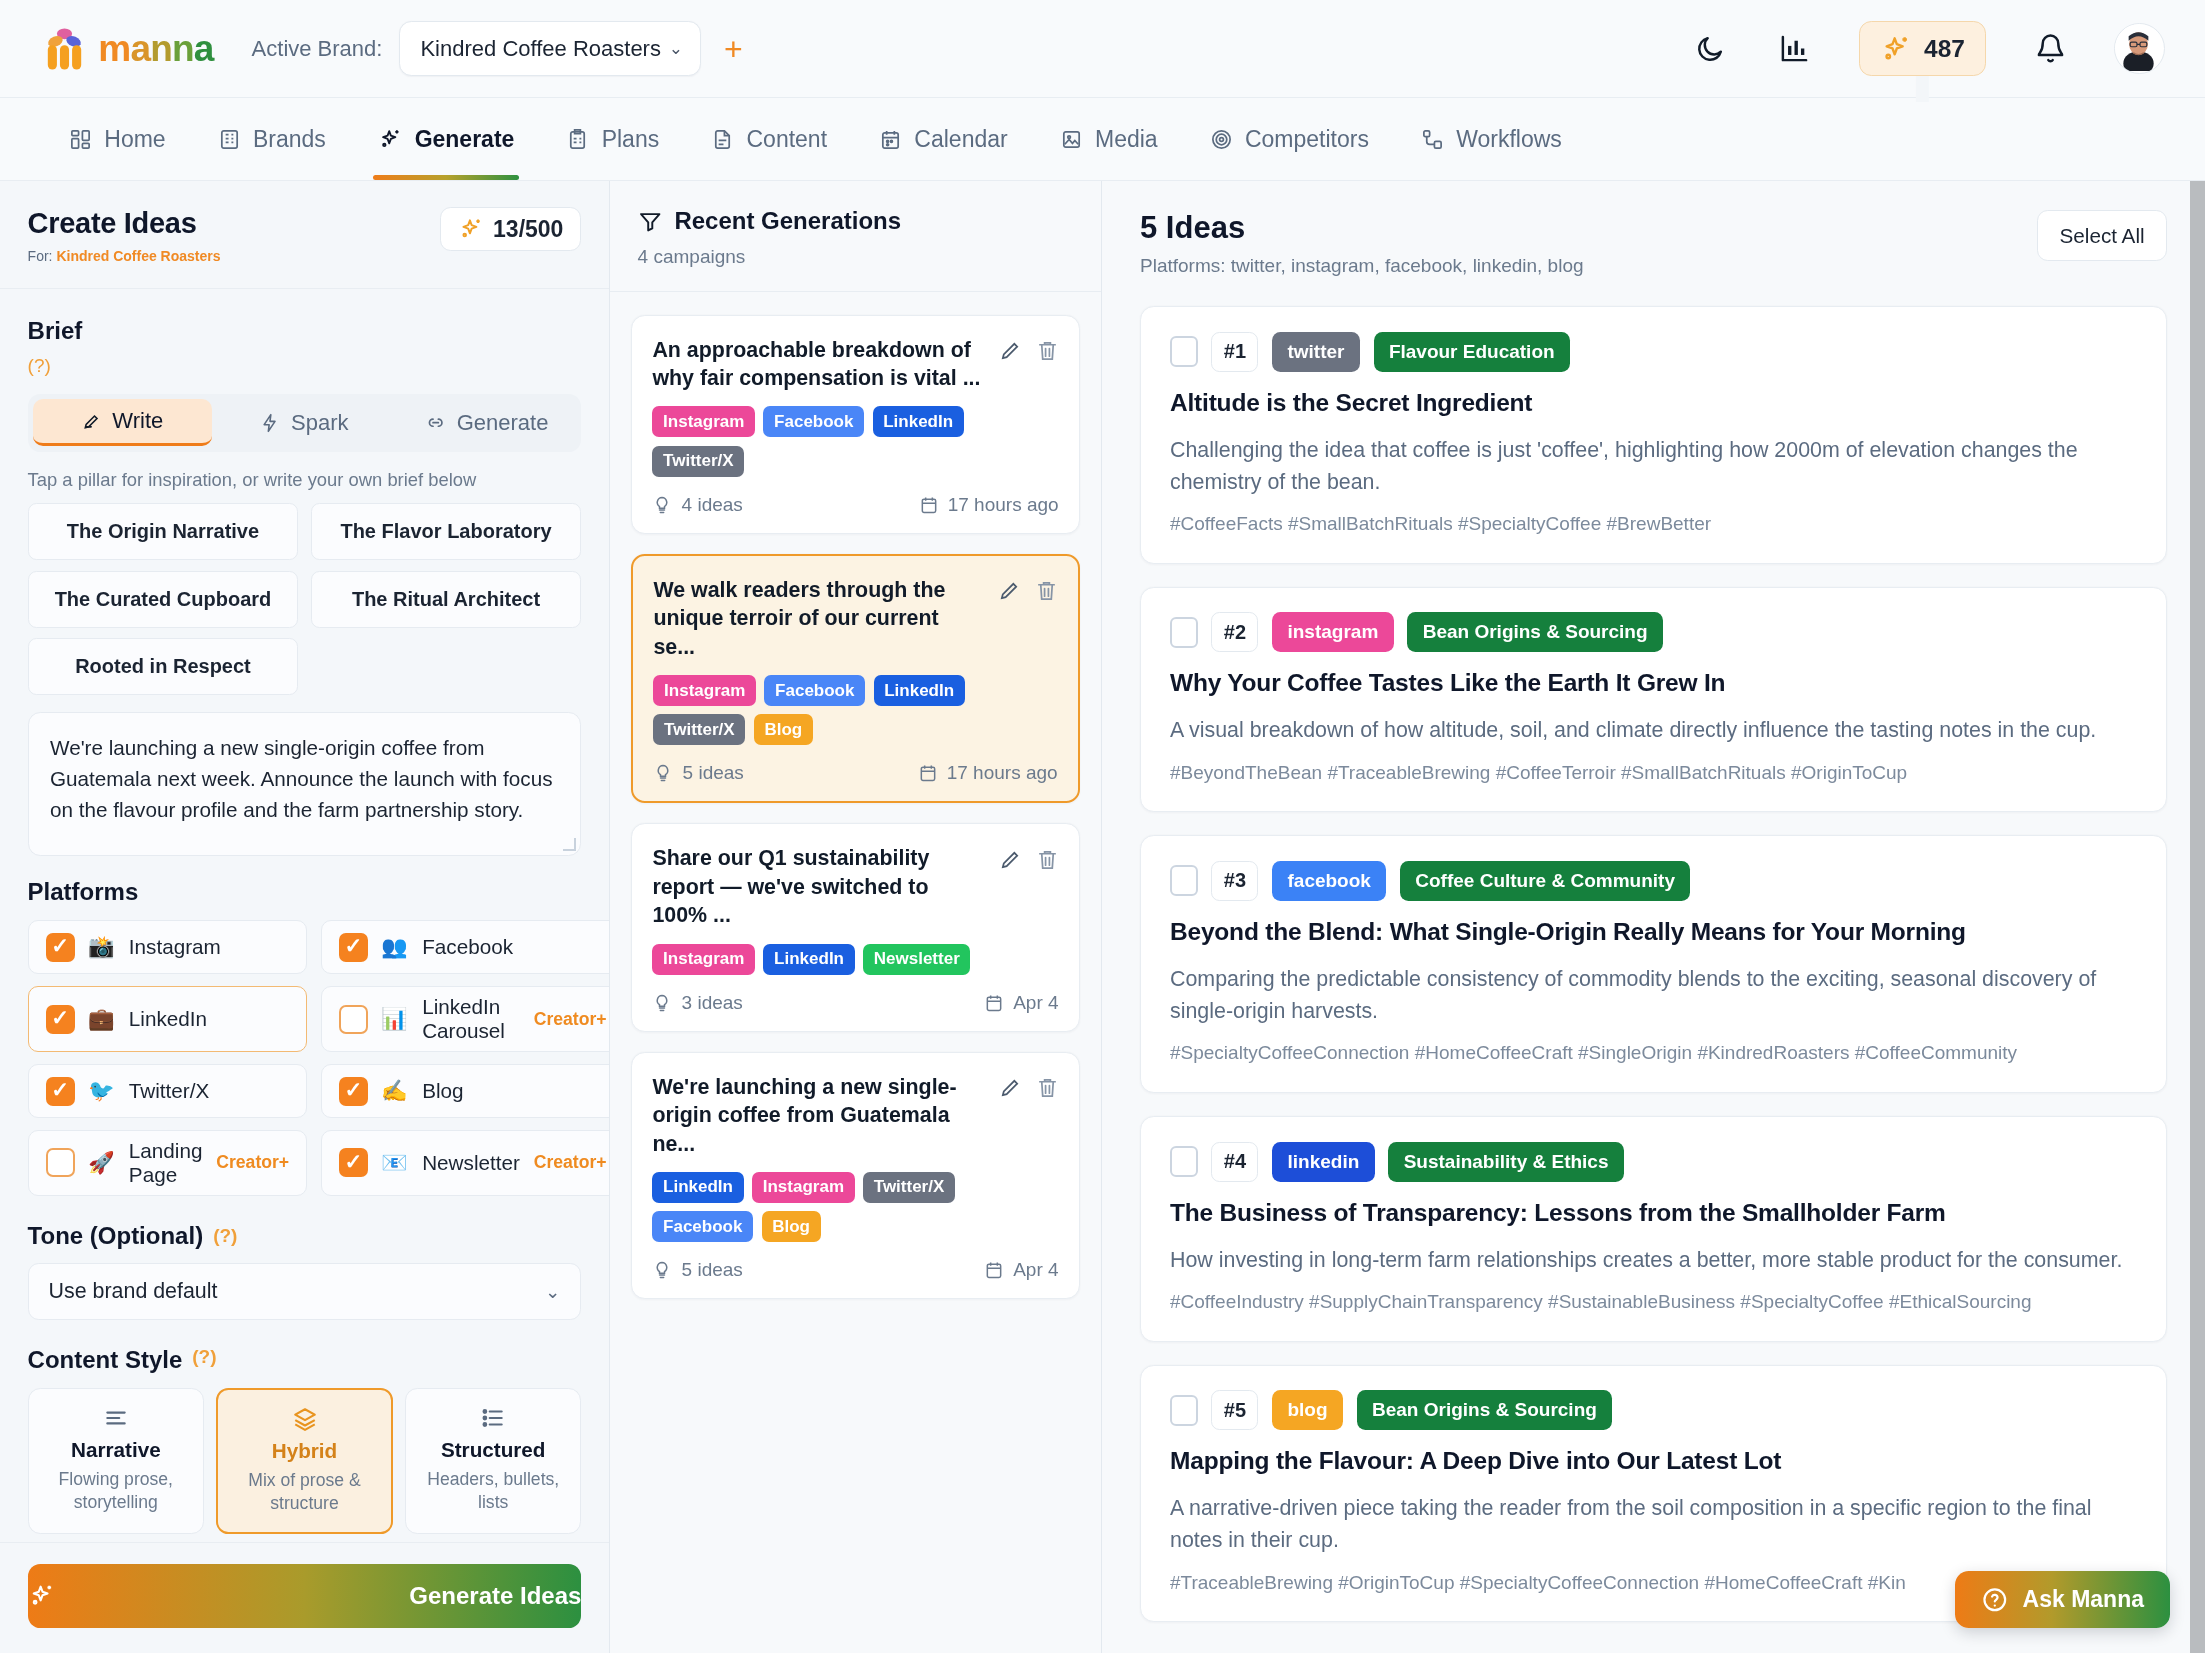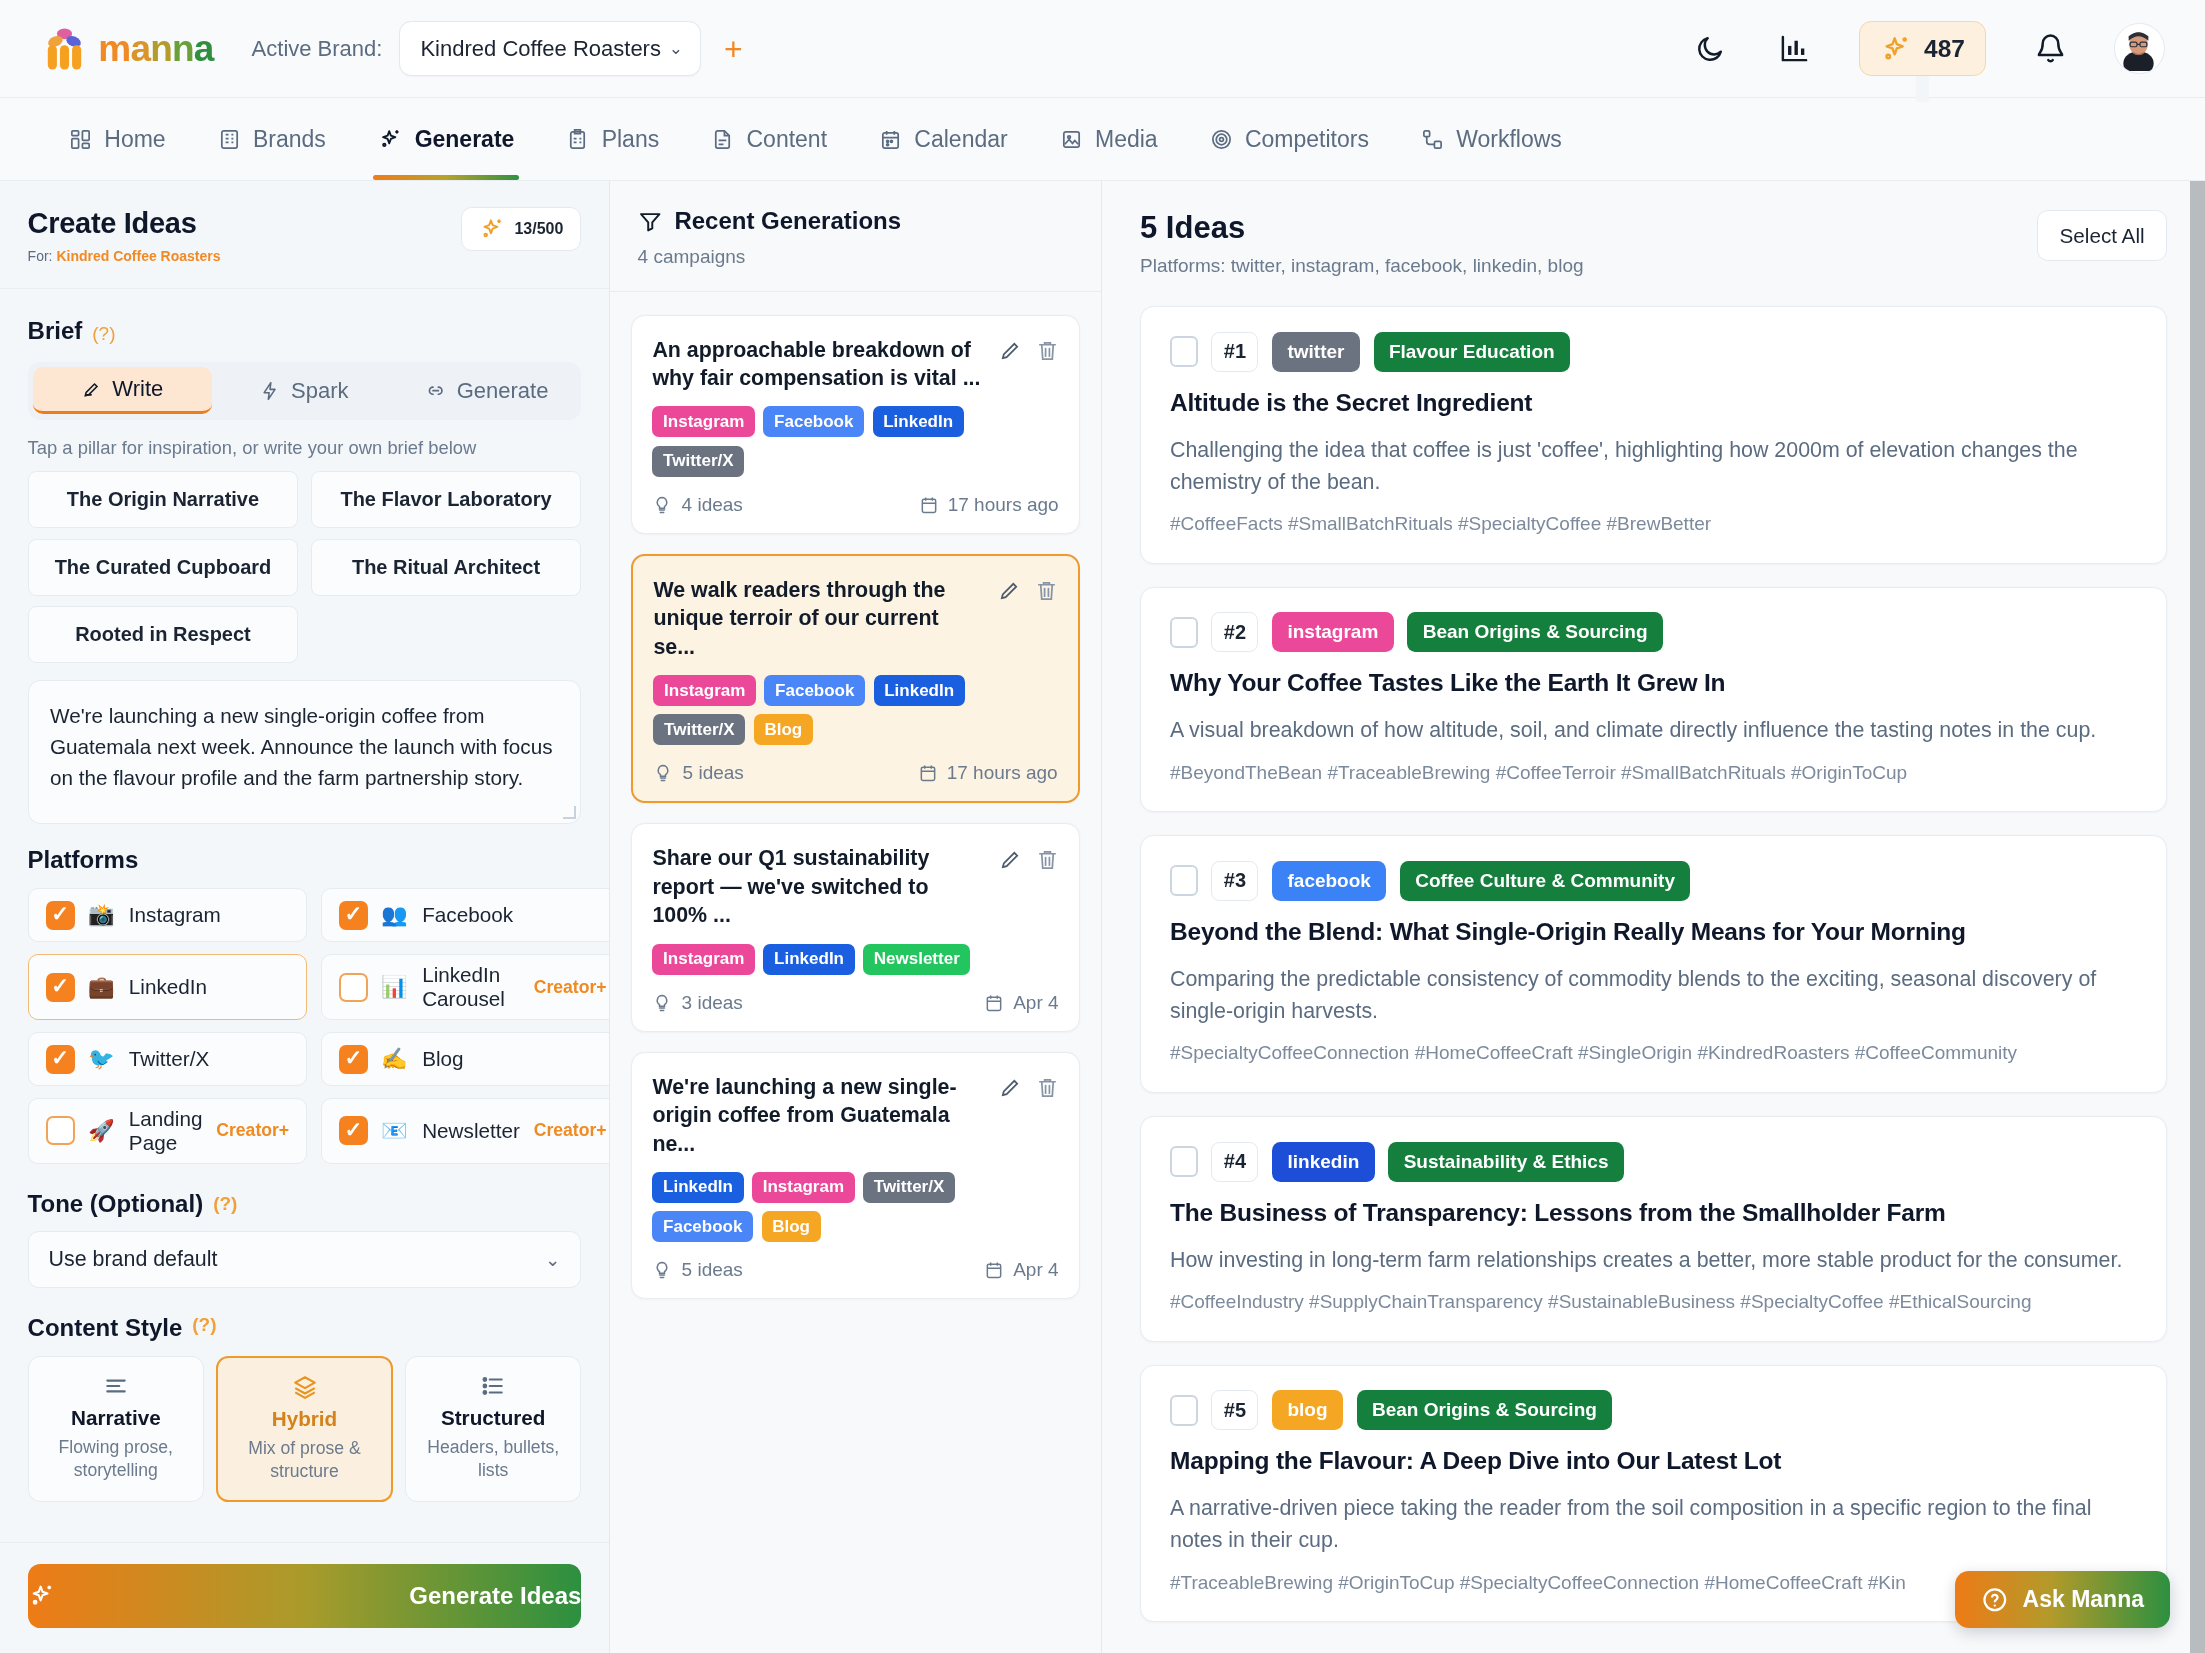--- a/index.html
+++ b/index.html
@@ -84,24 +84,24 @@
     display: flex; flex-direction: column;
     background: #f4f7fa; border-right: 1.5px solid #e3e9ef;
   }
   .left-head { padding: 26px 27.6px 24.5px 27.6px; border-bottom: 1.5px solid #e8edf2; display: flex; align-items: flex-start; }
   .left-head h1 { font-size: 29px; font-weight: 700; color: #0f172a; letter-spacing: -0.3px; }
   .left-head .for { font-size: 14px; color: #5b6b80; margin-top: 7.7px; }
   .left-head .for b { color: #f08a24; font-weight: 700; }
   .credits-box {
     margin-left: auto; height: 44px; background: #fff; border: 1.5px solid #e3e9ef;
     border-radius: 10.7px; display: flex; align-items: center; gap: 9.2px; padding: 0 17px;
-    font-size: 16px; font-weight: 700; color: #1b2432;
+    font-size: 23px; font-weight: 700; color: #1b2432;
   }
   .left-body { flex: 1; overflow: hidden; padding: 27.6px 27.6px 0 27.6px; }
-  .sec-title { font-size: 24px; font-weight: 700; color: #0f172a; display: flex; align-items: flex-end; gap: 10px; }
+  .sec-title { font-size: 24px; font-weight: 700; color: #0f172a; display: flex; align-items: flex-start; gap: 10px; flex-direction: column; }
   .sec-title .q { font-size: 19px; color: #f0a03a; font-weight: 400; }
 
   .mode-tabs {
     margin-top: 17px; background: #eef2f6; border-radius: 12.3px; padding: 5.4px;
     display: flex; gap: 3.1px;
   }
   .mode-tab {
     flex: 1; height: 47px; border-radius: 10px; display: flex; align-items: center;
     justify-content: center; gap: 10.7px; font-size: 22px; color: #5b6b80;
   }

